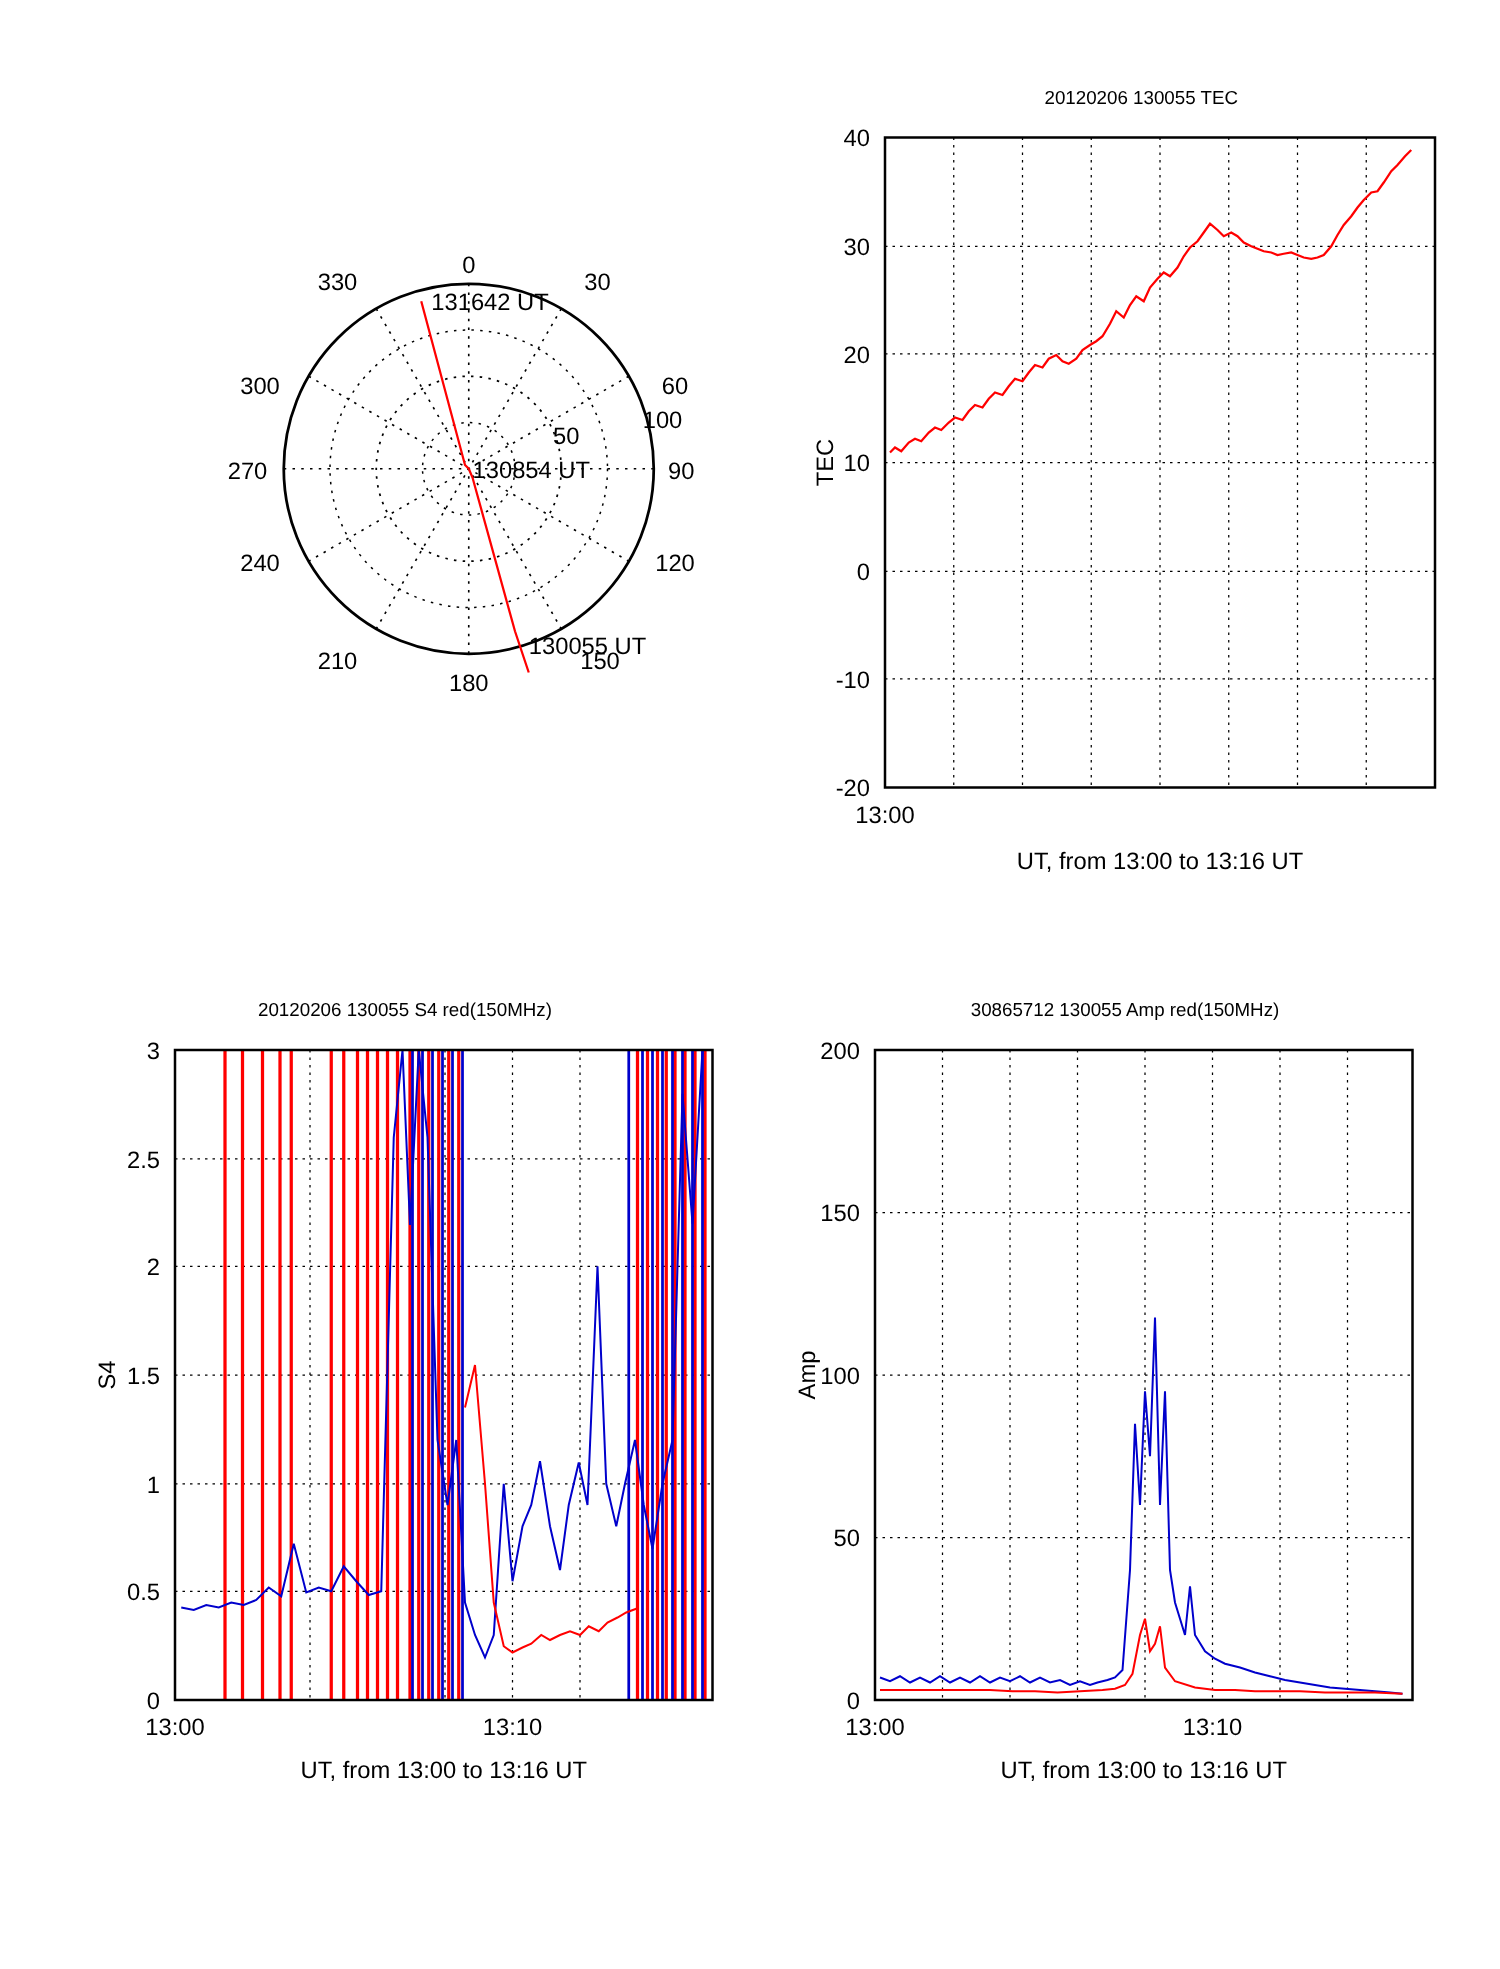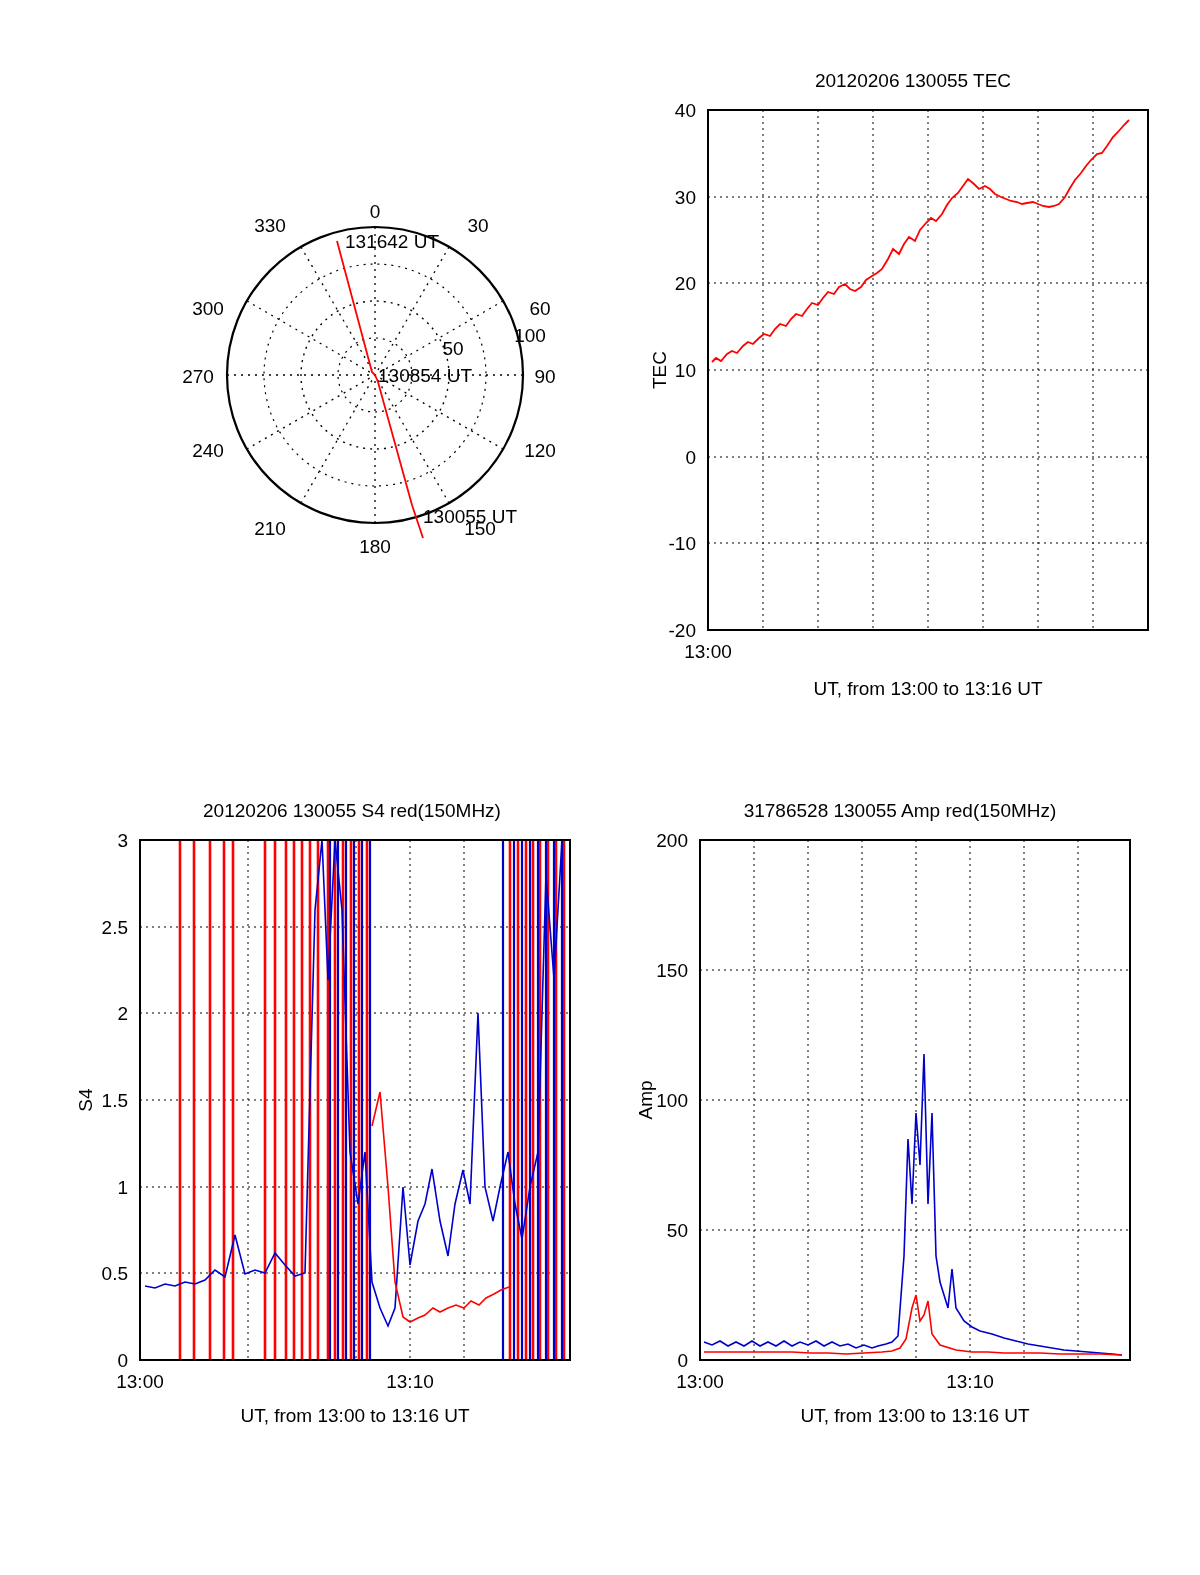--- a/index.html
+++ b/index.html
@@ -1,19 +1,19 @@
 <!DOCTYPE html>
 <html><head>
 <meta charset="utf-8">
 <style>
   html,body{margin:0;padding:0;background:#ffffff;}
   body{width:1200px;height:1575px;font-family:"Liberation Sans",sans-serif;color:#000;}
   .page{position:relative;width:1200px;height:1575px;overflow:hidden;}
   .panel{position:absolute;}
-  .title{position:absolute;text-align:center;font-size:19px;color:#000;white-space:nowrap;}
+  .title{position:absolute;text-align:center;font-size:15px;color:#000;white-space:nowrap;}
   svg{display:block;overflow:visible;}
 
   
   #tec-panel{left:648px;top:70px;width:520px;height:640px;}
   #traj-panel{left:140px;top:160px;width:470px;height:440px;}
   #s4-panel{left:70px;top:800px;width:520px;height:660px;}
   #amp-panel{left:620px;top:800px;width:540px;height:660px;}
 </style>
 </head>
 <body>
@@ -96,21 +96,21 @@
       <text x="48" y="567" font-size="19" text-anchor="end" font-family="Liberation Sans, sans-serif">-20</text>
 
       <text x="60" y="588" font-size="19" text-anchor="middle" font-family="Liberation Sans, sans-serif">13:00</text>
 
       <text x="280" y="625" font-size="19" text-anchor="middle" font-family="Liberation Sans, sans-serif">UT, from 13:00 to 13:16 UT</text>
       <text x="0" y="0" font-size="19" text-anchor="middle" font-family="Liberation Sans, sans-serif" transform="translate(18,300) rotate(-90)">TEC</text>
     </svg>
   </div>
 
   <div class="panel" id="s4-panel">
-    <div class="title" style="left:32px;top:0;width:500px;">20120206 130055 S4 red(150MHz)</div>
+    <div class="title" style="left:4px;top:0;width:500px;">20120206 130055 S4 red(150MHz)</div>
 
     <svg width="520" height="640" viewBox="0 0 520 640">
 
       <g stroke="#000" stroke-width="1" stroke-dasharray="2,4">
         <line x1="124" y1="40" x2="124" y2="560"></line>
         <line x1="178" y1="40" x2="178" y2="560"></line>
         <line x1="232" y1="40" x2="232" y2="560"></line>
         <line x1="286" y1="40" x2="286" y2="560"></line>
         <line x1="340" y1="40" x2="340" y2="560"></line>
         <line x1="394" y1="40" x2="394" y2="560"></line>
@@ -184,21 +184,21 @@
 
       <text x="70" y="588" font-size="19" text-anchor="middle" font-family="Liberation Sans, sans-serif">13:00</text>
       <text x="340" y="588" font-size="19" text-anchor="middle" font-family="Liberation Sans, sans-serif">13:10</text>
 
       <text x="285" y="622" font-size="19" text-anchor="middle" font-family="Liberation Sans, sans-serif">UT, from 13:00 to 13:16 UT</text>
       <text x="0" y="0" font-size="19" text-anchor="middle" font-family="Liberation Sans, sans-serif" transform="translate(22,300) rotate(-90)">S4</text>
     </svg>
   </div>
 
   <div class="panel" id="amp-panel">
-    <div class="title" style="left:20px;top:0;width:520px;">31786528 130055 Amp red(150MHz)</div>
+    <div class="title" style="left:20px;top:0;width:520px;">30865712 130055 Amp red(150MHz)</div>
 
     <svg width="540" height="640" viewBox="0 0 540 640">
 
       <g stroke="#000" stroke-width="1" stroke-dasharray="2,4">
         <line x1="134" y1="40" x2="134" y2="560"></line>
         <line x1="188" y1="40" x2="188" y2="560"></line>
         <line x1="242" y1="40" x2="242" y2="560"></line>
         <line x1="296" y1="40" x2="296" y2="560"></line>
         <line x1="350" y1="40" x2="350" y2="560"></line>
         <line x1="404" y1="40" x2="404" y2="560"></line>

